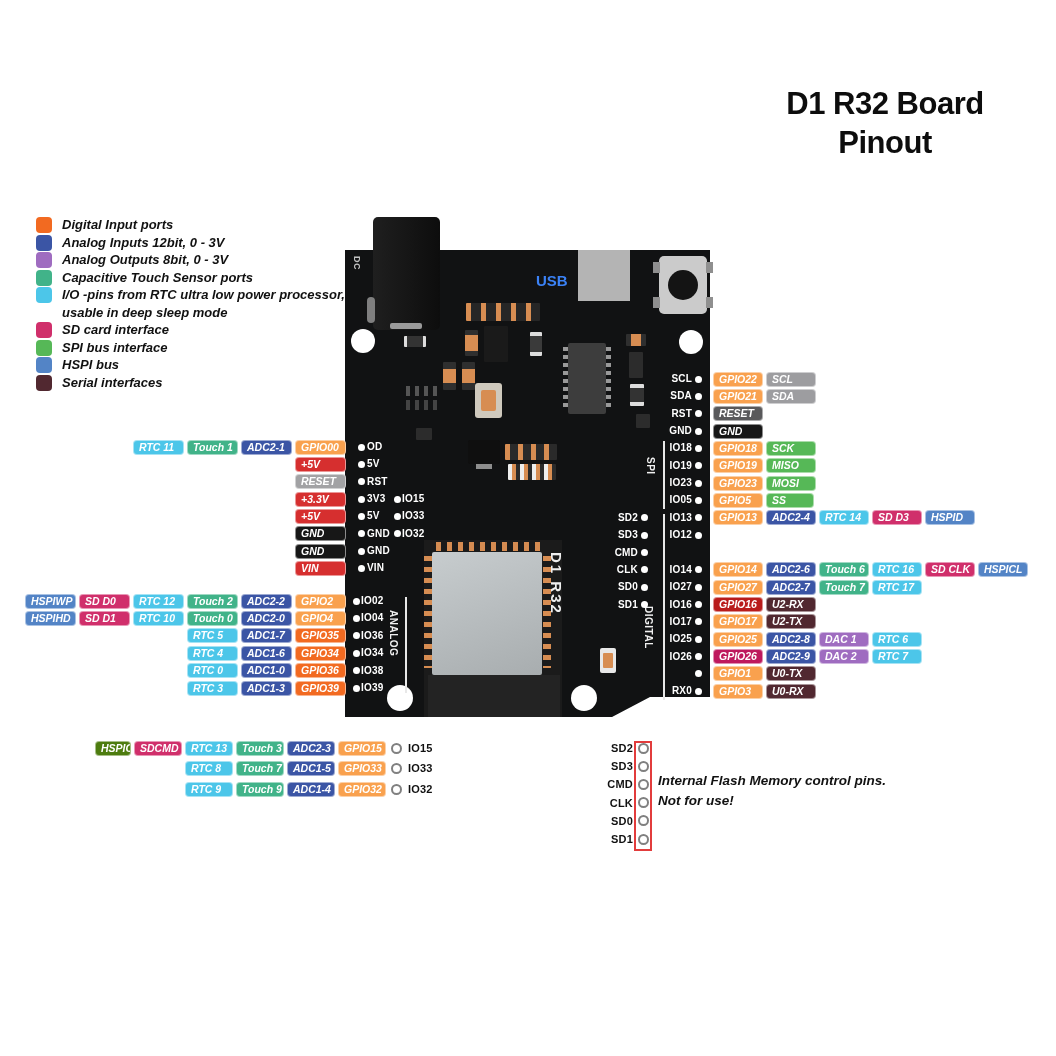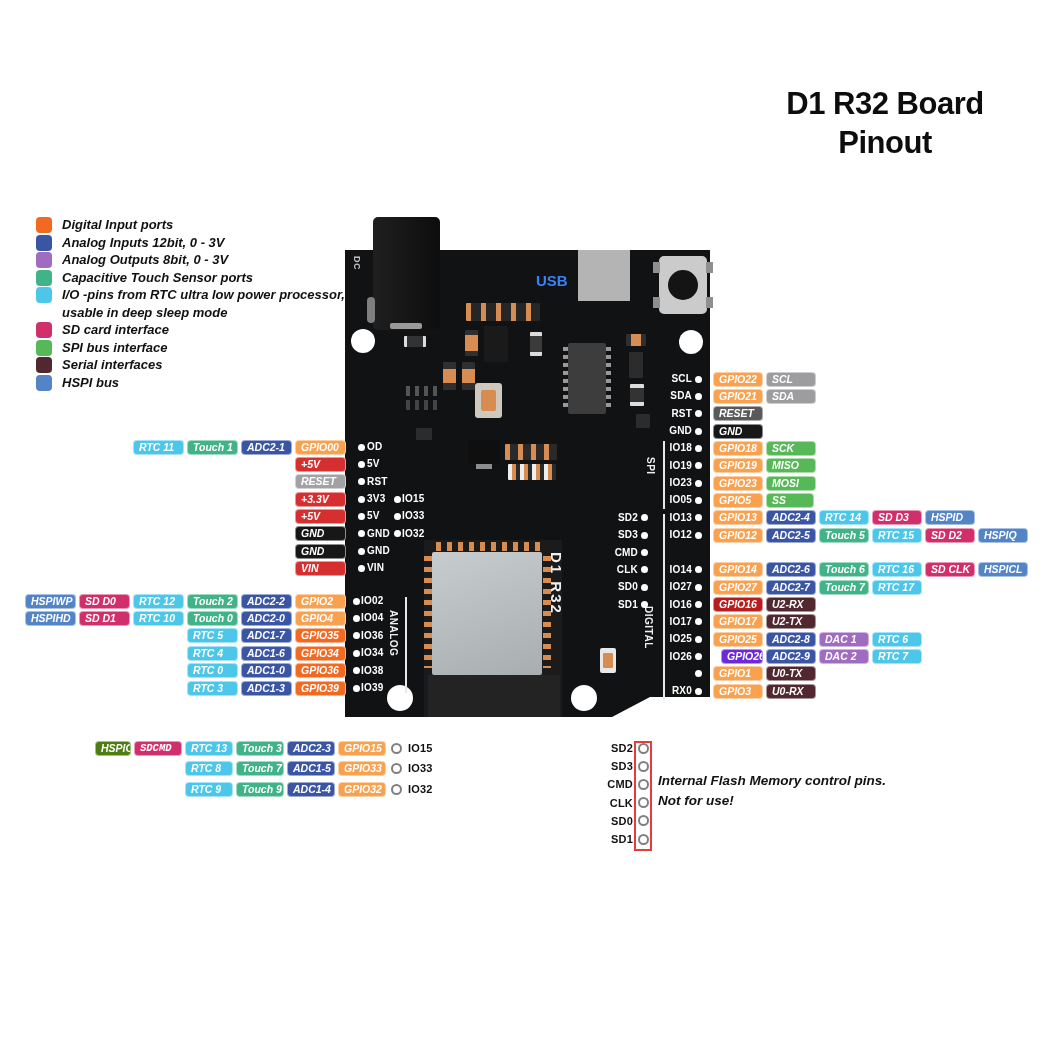--- a/index.html
+++ b/index.html
@@ -76,29 +76,29 @@
           <div>SD card interface</div>
         </div>
       </div>
       <div class="lg-item">
         <span class="lg-sq" style="background: rgb(86, 184, 87);"></span>
         <div class="lg-txt">
           <div>SPI bus interface</div>
         </div>
       </div>
       <div class="lg-item">
+        <span class="lg-sq" style="background: rgb(83, 132, 198);"></span>
+        <div class="lg-txt">
+          <div>HSPI bus</div>
+        </div>
+      </div>
+      <div class="lg-item">
         <span class="lg-sq" style="background: rgb(81, 40, 48);"></span>
         <div class="lg-txt">
           <div>Serial interfaces</div>
-        </div>
-      </div>
-      <div class="lg-item">
-        <span class="lg-sq" style="background: rgb(83, 132, 198);"></span>
-        <div class="lg-txt">
-          <div>HSPI bus</div>
         </div>
       </div>
     </div>
 
   <div class="board"></div>
   <div id="decor">
       <div class="abs" style="left: 373px; top: 217px; width: 67px; height: 113px; background: linear-gradient(90deg, rgb(31, 31, 31), rgb(13, 13, 13)); border-radius: 5px;"></div>
       <div class="abs" style="left: 390px; top: 323px; width: 32px; height: 6px; background: rgb(154, 154, 154); border-radius: 2px;"></div>
       <div class="abs" style="left: 367px; top: 297px; width: 8px; height: 26px; background: rgb(127, 127, 127); border-radius: 4px;"></div>
       <div class="abs" style="left: 578px; top: 250px; width: 52px; height: 51px; background: rgb(180, 180, 180); border-radius: 0px;"></div>
@@ -254,28 +254,20 @@
       <span class="badge" style="background: rgb(249, 161, 78); width: 50px;">GPIO5</span>
       <span class="badge" style="background: rgb(86, 184, 87); width: 48px;">SS</span>
     </div>
     <div class="badge-row" style="top: 510.3px; left: 713px;">
       <span class="badge" style="background: rgb(249, 161, 78); width: 50px;">GPIO13</span>
       <span class="badge" style="background: rgb(59, 85, 165); width: 50px;">ADC2-4</span>
       <span class="badge" style="background: rgb(76, 198, 233); width: 50px;">RTC 14</span>
       <span class="badge" style="background: rgb(208, 47, 107); width: 50px;">SD D3</span>
       <span class="badge" style="background: rgb(83, 132, 198); width: 50px;">HSPID</span>
     </div>
-    <div class="badge-row" style="top: 527.65px; left: 713px;">
-      <span class="badge" style="background: rgb(249, 161, 78); width: 50px;">GPIO12</span>
-      <span class="badge" style="background: rgb(59, 85, 165); width: 50px;">ADC2-5</span>
-      <span class="badge" style="background: rgb(65, 179, 137); width: 50px;">Touch 5</span>
-      <span class="badge" style="background: rgb(76, 198, 233); width: 50px;">RTC 15</span>
-      <span class="badge" style="background: rgb(208, 47, 107); width: 50px;">SD D2</span>
-      <span class="badge" style="background: rgb(83, 132, 198); width: 50px;">HSPIQ</span>
-    </div>
     <div class="badge-row" style="top: 562.35px; left: 713px;">
       <span class="badge" style="background: rgb(249, 161, 78); width: 50px;">GPIO14</span>
       <span class="badge" style="background: rgb(59, 85, 165); width: 50px;">ADC2-6</span>
       <span class="badge" style="background: rgb(65, 179, 137); width: 50px;">Touch 6</span>
       <span class="badge" style="background: rgb(76, 198, 233); width: 50px;">RTC 16</span>
       <span class="badge" style="background: rgb(208, 47, 107); width: 50px;">SD CLK</span>
       <span class="badge" style="background: rgb(83, 132, 198); width: 50px;">HSPICL</span>
     </div>
     <div class="badge-row" style="top: 579.7px; left: 713px;">
       <span class="badge" style="background: rgb(249, 161, 78); width: 50px;">GPIO27</span>
@@ -291,36 +283,36 @@
       <span class="badge" style="background: rgb(249, 161, 78); width: 50px;">GPIO17</span>
       <span class="badge" style="background: rgb(81, 40, 48); width: 50px;">U2-TX</span>
     </div>
     <div class="badge-row" style="top: 631.75px; left: 713px;">
       <span class="badge" style="background: rgb(249, 161, 78); width: 50px;">GPIO25</span>
       <span class="badge" style="background: rgb(59, 85, 165); width: 50px;">ADC2-8</span>
       <span class="badge" style="background: rgb(159, 108, 192); width: 50px;">DAC 1</span>
       <span class="badge" style="background: rgb(76, 198, 233); width: 50px;">RTC 6</span>
     </div>
     <div class="badge-row" style="top: 649.1px; left: 713px;">
-      <span class="badge" style="background: #6d28d9; width: 42px; margin-left: 8px;">GPIO26</span>
+      <span class="badge" style="background: #be185d; width: 50px;">GPIO26</span>
       <span class="badge" style="background: rgb(59, 85, 165); width: 50px;">ADC2-9</span>
       <span class="badge" style="background: rgb(159, 108, 192); width: 50px;">DAC 2</span>
       <span class="badge" style="background: rgb(76, 198, 233); width: 50px;">RTC 7</span>
     </div>
     <div class="badge-row" style="top: 666.45px; left: 713px;">
       <span class="badge" style="background: rgb(249, 161, 78); width: 50px;">GPIO1</span>
       <span class="badge" style="background: rgb(81, 40, 48); width: 50px;">U0-TX</span>
     </div>
     <div class="badge-row" style="top: 683.8px; left: 713px;">
       <span class="badge" style="background: rgb(249, 161, 78); width: 50px;">GPIO3</span>
       <span class="badge" style="background: rgb(81, 40, 48); width: 50px;">U0-RX</span>
     </div>
     <div class="badge-row" style="top: 740.5px; right: 618px;">
       <span class="badge" style="background: #4d7c0f; width: 36px;">HSPICS</span>
-      <span class="badge" style="background: rgb(208, 47, 107); width: 48px; font-family: Liberation Mono, monospace;">SDCMD</span>
+      <span class="badge" style="background: rgb(208, 47, 107); width: 48px;">SDCMD</span>
       <span class="badge" style="background: rgb(76, 198, 233); width: 48px;">RTC 13</span>
       <span class="badge" style="background: rgb(65, 179, 137); width: 48px;">Touch 3</span>
       <span class="badge" style="background: rgb(59, 85, 165); width: 48px;">ADC2-3</span>
       <span class="badge" style="background: rgb(249, 161, 78); width: 48px;">GPIO15</span>
       <span class="ring" style="position: static; margin: 2px 0px 0px 2px; flex: 0 0 auto;"></span>
       <span class="pin-label black" style="position: static; width: 30px; line-height: 15px; margin-left: 3px;">IO15</span>
     </div>
     <div class="badge-row" style="top: 761px; right: 618px;">
       <span class="badge" style="background: rgb(76, 198, 233); width: 48px;">RTC 8</span>
       <span class="badge" style="background: rgb(65, 179, 137); width: 48px;">Touch 7</span>

